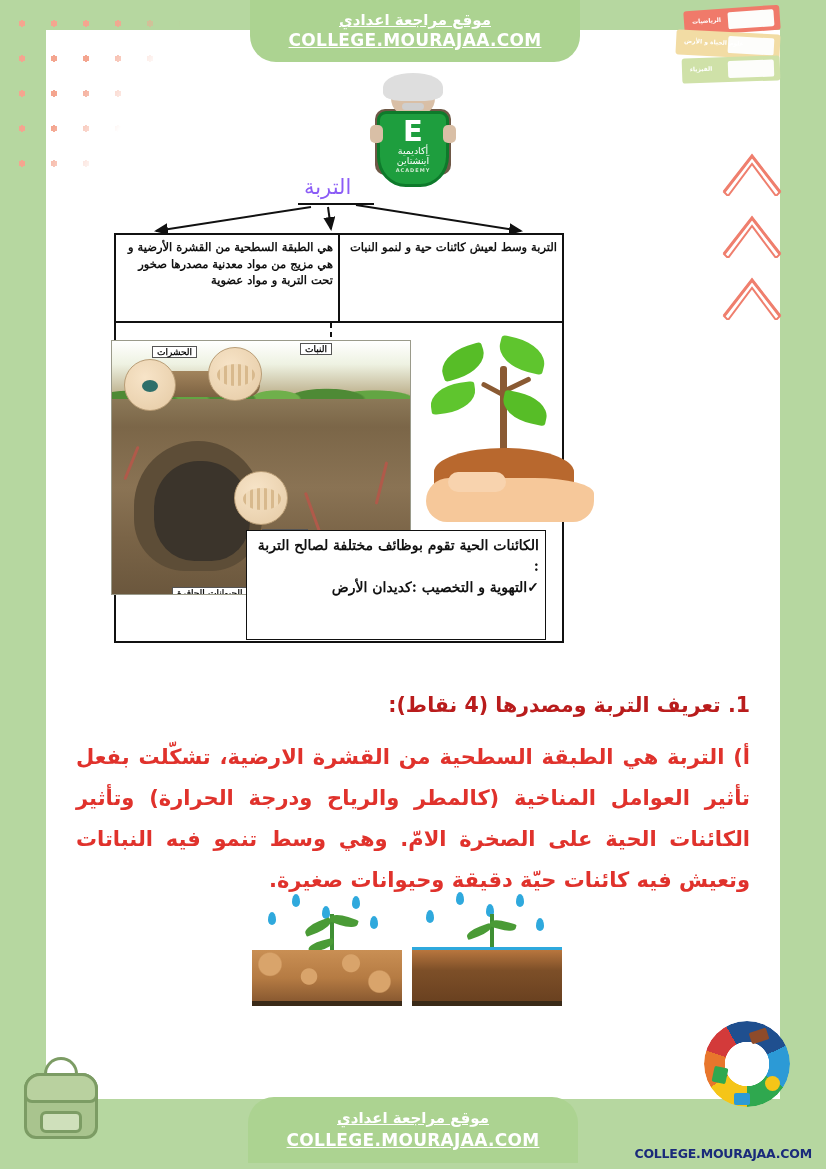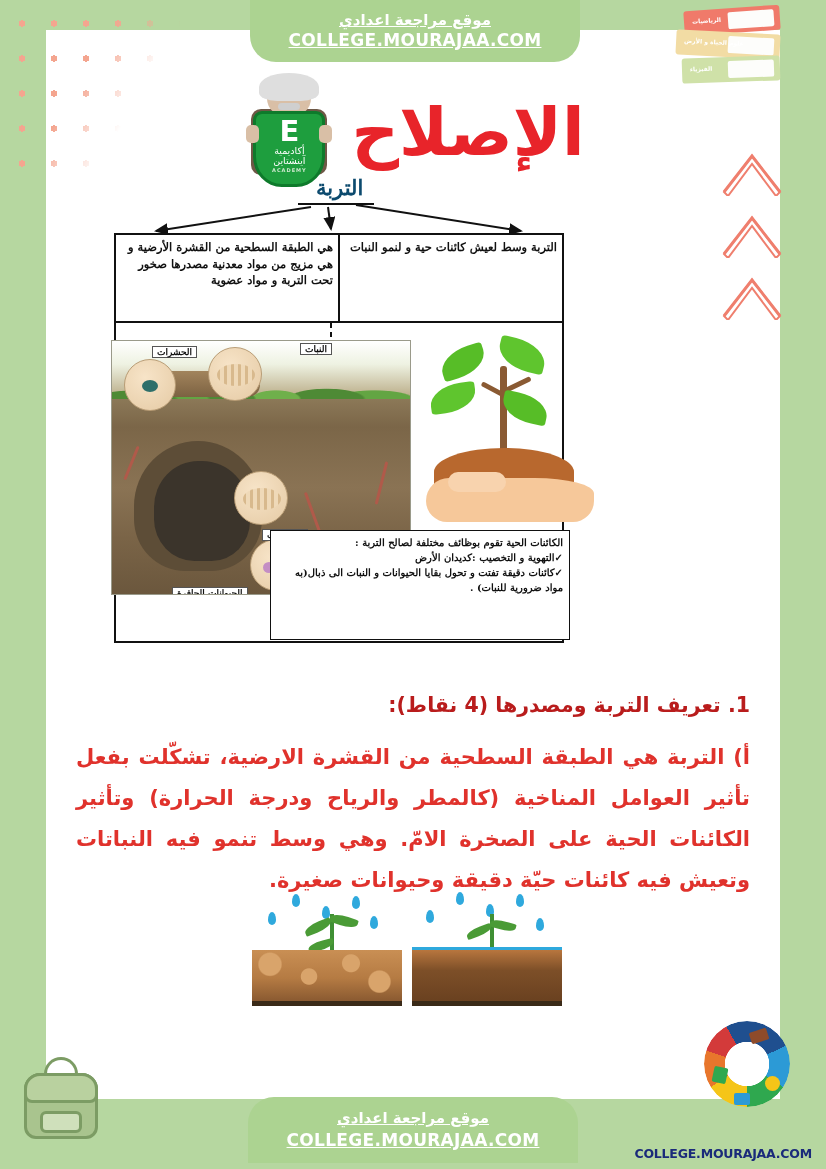--- a/index.html
+++ b/index.html
@@ -194,22 +194,22 @@
   .circle-logo .m3 { right: 10px; bottom: 16px; width: 15px; height: 15px; background: #f5c518; border-radius: 50%; }
   .circle-logo .m4 { left: 30px; bottom: 2px; width: 16px; height: 12px; background: #2c9ad6; }
 
   
   .diagram {
     position: absolute;
     left: 20px; top: 145px; width: 500px; height: 480px;
     z-index: 3;
   }
   .soil-word {
-    position: absolute; left: 250px; top: 0;
-    font-size: 21px; font-weight: bold; direction: rtl; color: #0c4a6e;
+    position: absolute; left: 238px; top: 0;
+    font-size: 21px; font-weight: normal; direction: rtl; color: #8b5cf6;
     font-family: "DejaVu Serif", serif;
   }
   .soil-word-underline {
     position: absolute; left: 232px; top: 28px; width: 76px; height: 2px; background: #111;
   }
   .arrow-svg { position: absolute; left: 0; top: 0; width: 500px; height: 480px; pointer-events:none; }
 
   .boxrow {
     position: absolute; left: 48px; top: 58px; width: 450px; height: 90px;
     display: flex; direction: rtl; border: 2px solid #111;
@@ -306,24 +306,24 @@
   .handplant .lf4 { left: 76px; top: 54px; width: 46px; height: 28px; transform: rotate(12deg) scaleX(-1); background:#57bd27; }
   .handplant .soil { position: absolute; left: 8px; top: 108px; width: 140px; height: 48px;
                      background: #b8682e; border-radius: 50% 50% 6px 6px; }
   .handplant .palm { position: absolute; left: 0px; top: 138px; width: 168px; height: 44px;
                      background: #f6c89a; border-radius: 26px 40% 24px 24px; }
   .handplant .thumb{ position: absolute; left: 22px; top: 132px; width: 58px; height: 20px;
                      background: #f8d3ae; border-radius: 12px; }
 
   
   .explain-box {
-    position: absolute; left: 204px; top: 355px; width: 300px; height: 110px;
+    position: absolute; left: 180px; top: 355px; width: 300px; height: 110px;
     border: 1px solid #111; background:#fff;
     padding: 4px 6px;
-    font-size: 10px; font-weight: bold; direction: rtl; text-align: right;
+    font-size: 14px; font-weight: bold; direction: rtl; text-align: right;
     line-height: 1.5; color: #111;
     font-family: "DejaVu Serif", serif;
   }
   .outer-frame {
     position: absolute; left: 48px; top: 58px; width: 450px; height: 410px;
     border: 2px solid #111; border-top: none; pointer-events: none;
   }
 
   
   .main-text {
@@ -427,21 +427,20 @@
         <div class="stache"></div>
         <div class="hand-l"></div>
         <div class="hand-r"></div>
         <div class="shield">
           <div class="e">E</div>
           <div class="ar1">أكاديمية</div>
           <div class="ar2">آينشتاين</div>
           <div class="acad">ACADEMY</div>
         </div>
       </div>
-      <div class="doc-title">الإصلاح</div>
     </div>
 
     <div class="diagram">
 
       <div class="soil-word">التربة</div>
       <div class="soil-word-underline"></div>
 
       <svg class="arrow-svg" viewBox="0 0 500 480">
         <defs>
           <marker id="ah" markerWidth="8" markerHeight="8" refX="6" refY="3" orient="auto">
@@ -503,21 +502,20 @@
         <div class="leaf lf3"></div>
         <div class="leaf lf4"></div>
         <div class="soil"></div>
         <div class="palm"></div>
         <div class="thumb"></div>
       </div>
 
       <div class="explain-box">
         <div>الكائنات الحية تقوم بوظائف مختلفة لصالح التربة :</div>
         <div>✓<span>التهوية و التخصيب :كديدان الأرض</span></div>
-        <div>✓<span>كائنات دقيقة تفتت و تحول بقايا الحيوانات و النبات الى ذبال(به مواد ضرورية للنبات) .</span></div>
       </div>
     </div>
 
     <div class="main-text">
       <div class="q-heading">1. تعريف التربة ومصدرها (4 نقاط):</div>
       <div class="answer-p">أ) التربة هي الطبقة السطحية من القشرة الارضية، تشكّلت بفعل تأثير العوامل المناخية (كالمطر والرياح ودرجة الحرارة) وتأثير الكائنات الحية على الصخرة الامّ. وهي وسط تنمو فيه النباتات وتعيش فيه كائنات حيّة دقيقة وحيوانات صغيرة.</div>
     </div>
 
     <div class="chevrons">
       <div class="chev c1">

